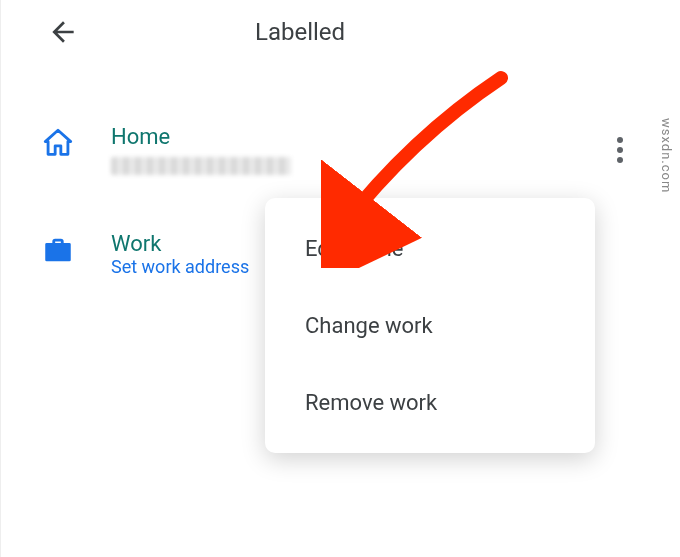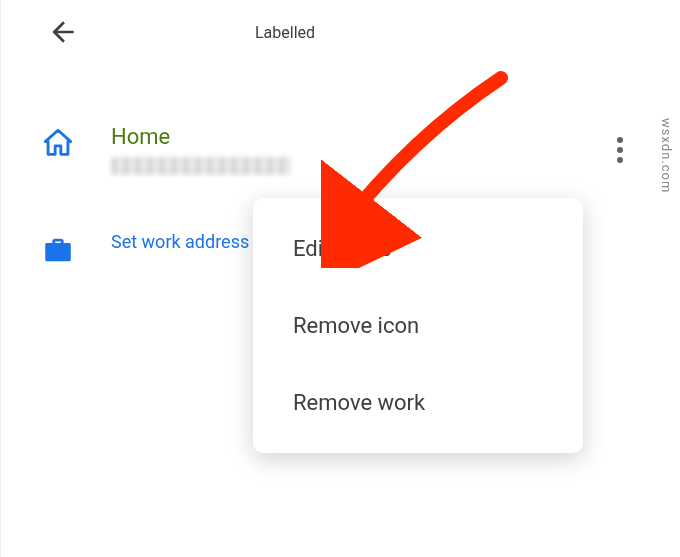--- a/index.html
+++ b/index.html
@@ -27,21 +27,21 @@
     .back-arrow {
       width: 44px;
       height: 44px;
       display: flex;
       align-items: center;
       justify-content: center;
       cursor: pointer;
     }
     .back-arrow svg { width: 32px; height: 32px; }
     .title {
-      font-size: 16px;
+      font-size: 24px;
       color: #3c4043;
       margin-left: 170px;
     }
     .item {
       display: flex;
       align-items: flex-start;
       padding: 24px 40px 10px 40px;
       position: relative;
     }
     .item-icon {
@@ -49,21 +49,21 @@
       height: 34px;
       margin-top: 2px;
     }
     .item-body {
       margin-left: 36px;
       display: flex;
       flex-direction: column;
     }
     .item-label {
       font-size: 22px;
-      color: #4d7c0f;
+      color: #0f766e;
     }
     .item-sub-blur {
       margin-top: 8px;
       width: 180px;
       height: 18px;
       background: repeating-linear-gradient(90deg, #d8d8d8 0 6px, #e9e9e9 6px 12px);
       filter: blur(2px);
       border-radius: 2px;
     }
     .item-link {
@@ -80,21 +80,21 @@
       display: flex;
       flex-direction: column;
       align-items: center;
       justify-content: space-between;
       cursor: pointer;
       padding: 3px 0;
     }
     .dot { width: 6px; height: 6px; border-radius: 50%; background: #5f6368; }
     .popup {
       position: absolute;
-      left: 252px;
+      left: 264px;
       top: 198px;
       width: 330px;
       background: #fff;
       border-radius: 10px;
       box-shadow: 0 6px 24px rgba(0,0,0,0.18);
       padding: 12px 0;
     }
     .popup-item {
       padding: 26px 40px;
       font-size: 22px;
@@ -144,27 +144,28 @@
       <span class="dot"></span>
       <span class="dot"></span>
     </div>
   </div>
 
   <div class="item" style="margin-top:22px;">
     <svg class="item-icon" viewBox="0 0 24 24">
       <path d="M10 4h4a2 2 0 0 1 2 2v1h4a1 1 0 0 1 1 1v11a1 1 0 0 1-1 1H4a1 1 0 0 1-1-1V8a1 1 0 0 1 1-1h4V6a2 2 0 0 1 2-2zm0 3h4V6h-4v1z" fill="#1a73e8"></path>
     </svg>
     <div class="item-body">
+      <div class="item-label">Work</div>
       <div class="item-link">Set work address</div>
     </div>
   </div>
 
   <div class="popup">
     <div class="popup-item">Edit home</div>
-    <div class="popup-item">Remove icon</div>
+    <div class="popup-item">Change work</div>
     <div class="popup-item">Remove work</div>
   </div>
 
   <svg class="arrow-annotation" width="220" height="200">
     <defs>
       <marker id="ah" markerWidth="12" markerHeight="12" refX="3" refY="5" orient="auto">
         <path d="M0,0 L10,5 L0,10 Z" fill="#ff2a00"></path>
       </marker>
     </defs>
     <path d="M180,10 Q90,70 20,160" stroke="#ff2a00" stroke-width="14" fill="none" marker-end="url(#ah)" stroke-linecap="round"></path>

